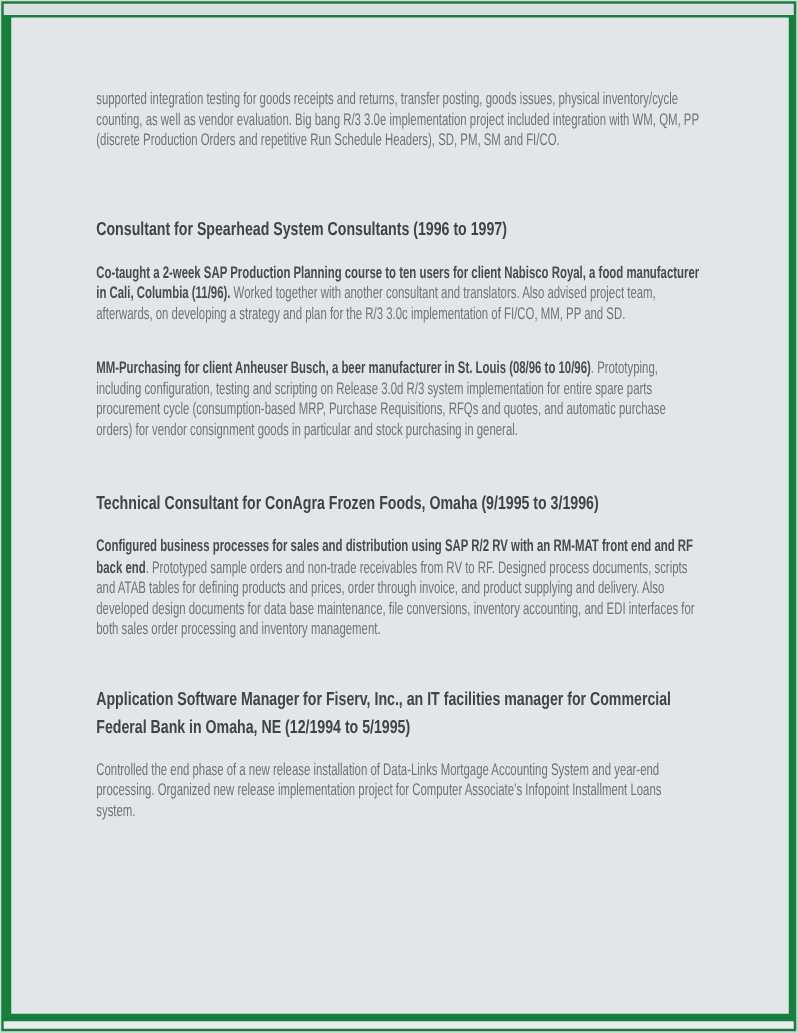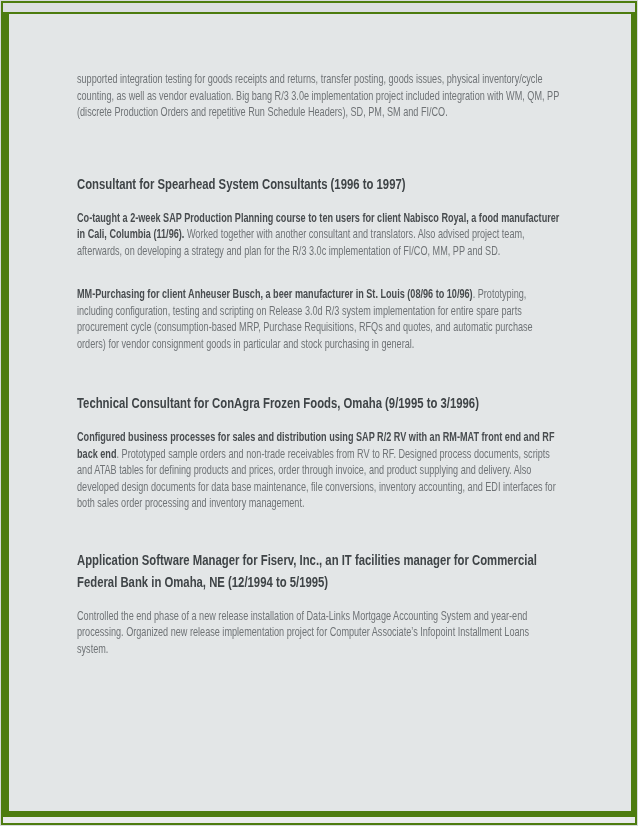--- a/index.html
+++ b/index.html
@@ -1,20 +1,20 @@
 <!DOCTYPE html>
 <html><head>
 <meta charset="utf-8">
 <style>
   html, body { margin: 0; padding: 0; background: #ffffff; }
   .canvas {
     position: relative;
     width: 638px;
     height: 826px;
-    background: #4d7c0f;
+    background: #15803d;
     box-sizing: border-box;
     border: 1px solid #d8dbdc;
     overflow: hidden;
     font-family: "Liberation Sans", sans-serif;
   }
   .prev-page-sliver {
     position: absolute;
     top: 2px; left: 2px; right: 2px;
     height: 9px;
     background: #dcdfe1;

